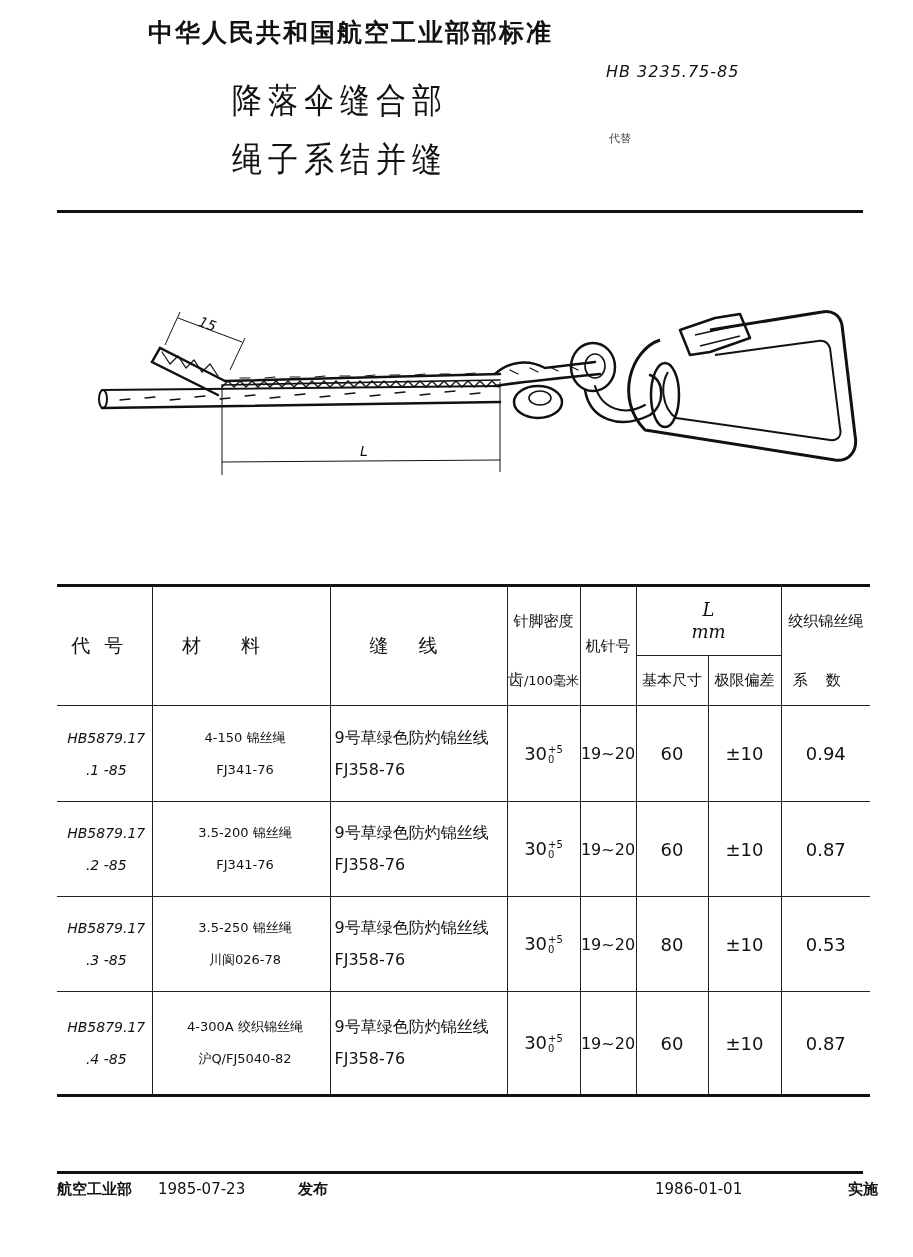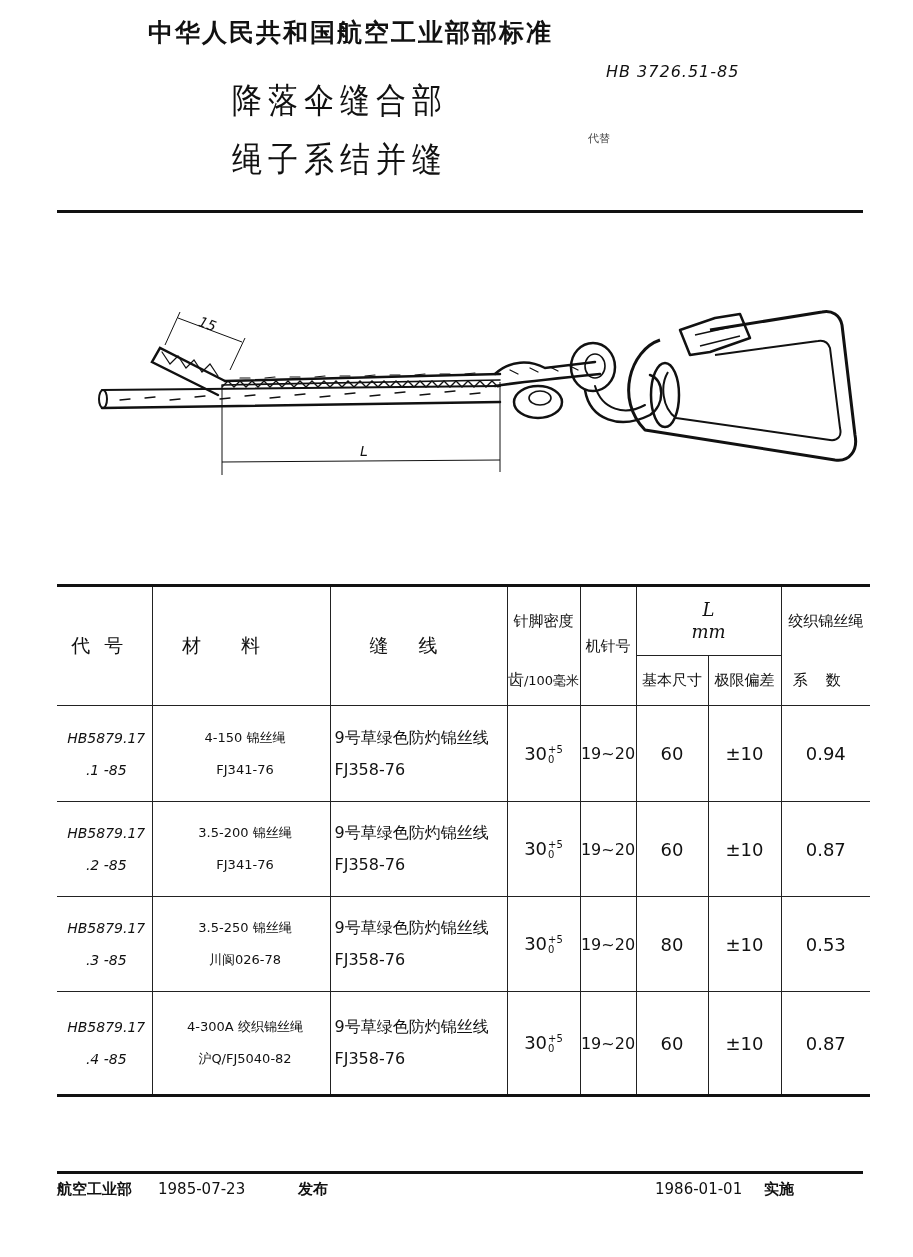--- a/index.html
+++ b/index.html
@@ -4,21 +4,21 @@
 <style>
   html, body { margin: 0; padding: 0; background: #ffffff; }
   body { width: 913px; height: 1257px; position: relative; overflow: hidden;
          font-family: "DejaVu Sans", sans-serif; color: #111; }
   .abs { position: absolute; }
   .org-title { left: 148px; top: 16px; font-size: 25px; font-weight: bold; letter-spacing: 2px; white-space: nowrap; }
   .doc-title { left: 232px; font-family: "DejaVu Serif", serif; font-size: 30px; letter-spacing: 6px; white-space: nowrap; transform: scaleY(1.15); transform-origin: left top; }
   .doc-title.l1 { top: 77px; }
   .doc-title.l2 { top: 136px; }
   .std-code { left: 606px; top: 62px; font-size: 16px; font-style: italic; letter-spacing: 1px; white-space: nowrap; }
-  .replaces { left: 588px; top: 131px; font-size: 11px; color: #444; }
+  .replaces { left: 609px; top: 131px; font-size: 11px; color: #444; }
   .hr-top { left: 57px; top: 210px; width: 806px; height: 3px; background: #111; }
   .hr-foot { left: 57px; top: 1171px; width: 806px; height: 3px; background: #111; }
 
   .figure { left: 90px; top: 290px; width: 780px; height: 190px; }
 
   table.spec { position: absolute; left: 57px; top: 584px; border-collapse: collapse; table-layout: fixed; width: 813px; }
   table.spec td, table.spec th { border: 1px solid #222; padding: 0; text-align: center; vertical-align: middle; font-weight: normal; overflow: hidden; }
   table.spec { border-top: 3px solid #111; border-bottom: 3px solid #111; }
   table.spec tr > *:first-child { border-left: none; }
   table.spec tr > *:last-child { border-right: none; }
@@ -36,21 +36,21 @@
 
   .foot { top: 1180px; font-size: 15px; white-space: nowrap; }
   .foot-bold { font-weight: bold; }
 </style>
 </head>
 <body>
 
 <div class="abs org-title">中华人民共和国航空工业部部标准</div>
 <div class="abs doc-title l1">降落伞缝合部</div>
 <div class="abs doc-title l2">绳子系结并缝</div>
-<div class="abs std-code">HB 3726.51-85</div>
+<div class="abs std-code">HB 3235.75-85</div>
 <div class="abs replaces">代替</div>
 <div class="abs hr-top"></div>
 
 <div class="abs figure">
   <svg width="780" height="190" viewBox="0 0 780 190" xmlns="http://www.w3.org/2000/svg">
     <g fill="none" stroke="#111" stroke-linecap="round">
 
       <path d="M12 100 L410 96" stroke-width="2"></path>
       <path d="M12 118 L410 112" stroke-width="2.5"></path>
       <ellipse cx="13" cy="109" rx="4" ry="9" stroke-width="2"></ellipse>
@@ -208,13 +208,13 @@
     <td class="cell-num">0.87</td>
   </tr>
 </tbody>
   </table>
 
 <div class="abs hr-foot"></div>
 <div class="abs foot foot-bold" style="left:57px">航空工业部</div>
 <div class="abs foot" style="left:158px">1985-07-23</div>
 <div class="abs foot foot-bold" style="left:298px">发布</div>
 <div class="abs foot" style="left:655px">1986-01-01</div>
-<div class="abs foot foot-bold" style="left:764px">实施</div>
+<div class="abs foot foot-bold" style="left:848px">实施</div>
 
 </body></html>

